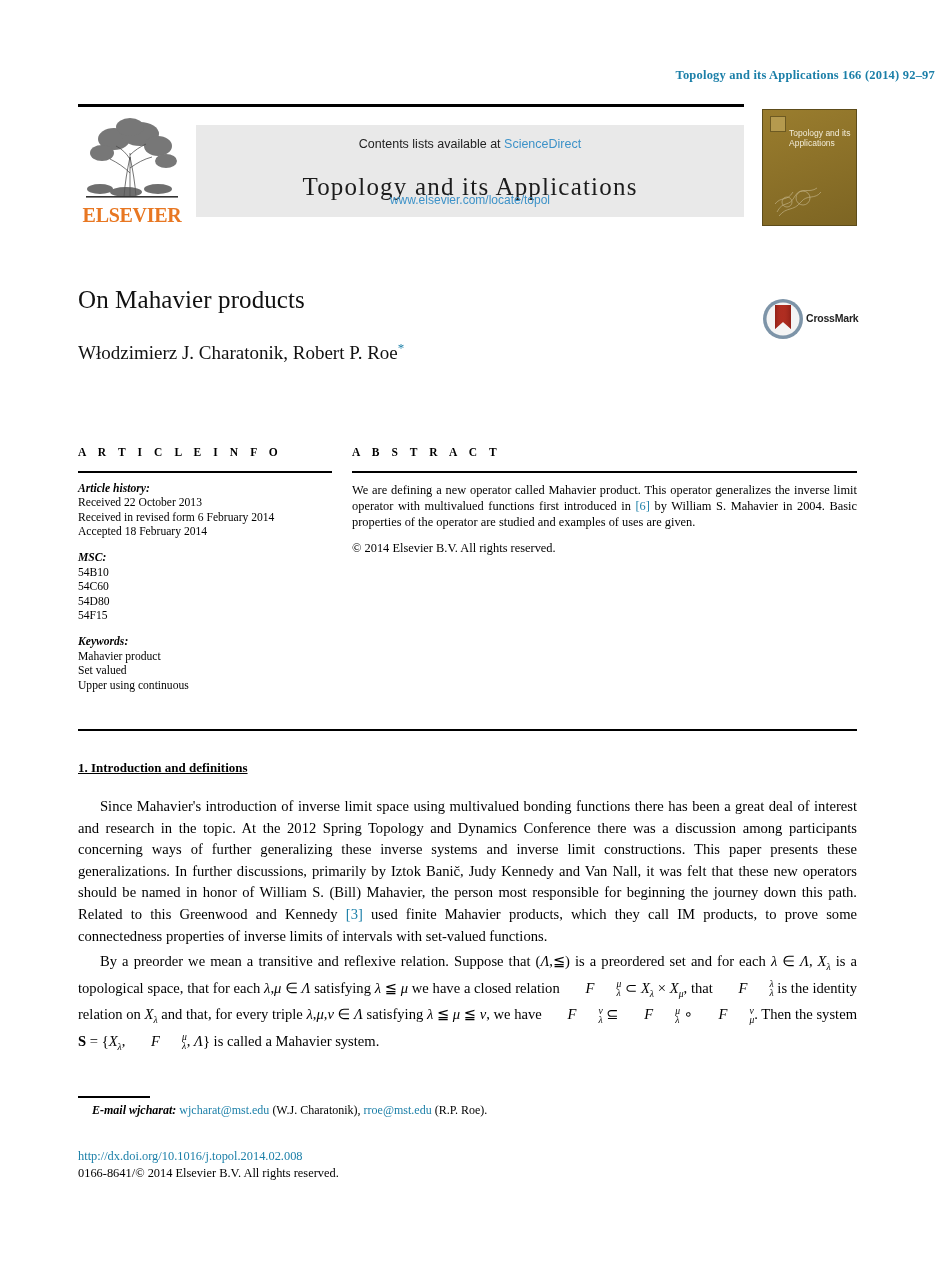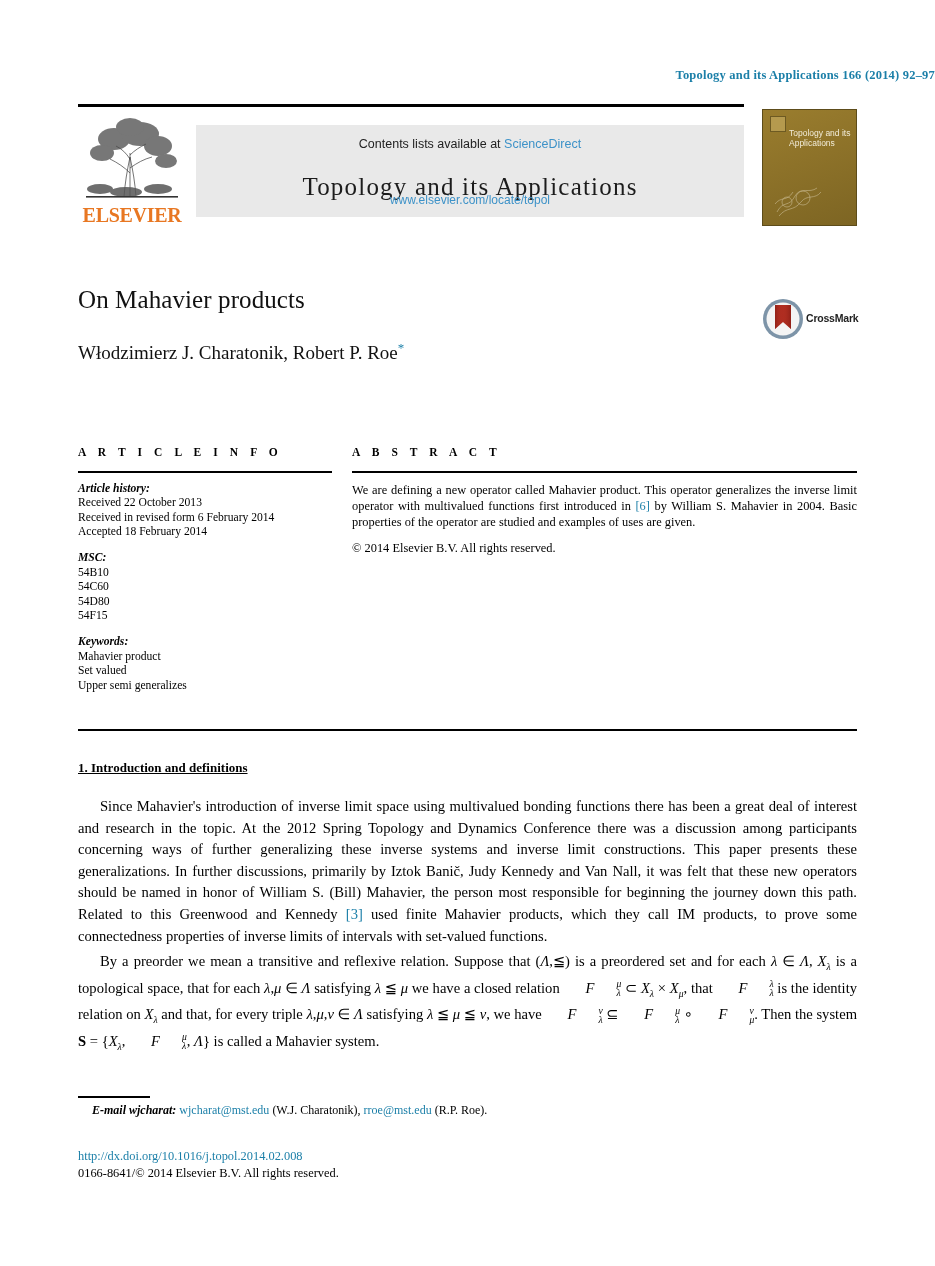--- a/index.html
+++ b/index.html
@@ -400,21 +400,21 @@
         <div class="info-gap"></div>
         <div class="lbl">MSC:</div>
         <div>54B10</div>
         <div>54C60</div>
         <div>54D80</div>
         <div>54F15</div>
         <div class="info-gap"></div>
         <div class="lbl">Keywords:</div>
         <div>Mahavier product</div>
         <div>Set valued</div>
-        <div>Upper semi generalizes</div>
+        <div>Upper using continuous</div>
       </div>
     </div>
 
     <div class="abs-col">
       <div class="col-head">A B S T R A C T</div>
       <div class="rule-thin"></div>
       <div class="abs-body">
         <span>We are defining a new operator called Mahavier product. This operator generalizes the inverse limit operator with multivalued functions first introduced in </span><span class="ref-link">[6]</span><span> by William S. Mahavier in 2004. Basic properties of the operator are studied and examples of uses are given.</span>
       </div>
       <div class="abs-copy">© 2014 Elsevier B.V. All rights reserved.</div>

